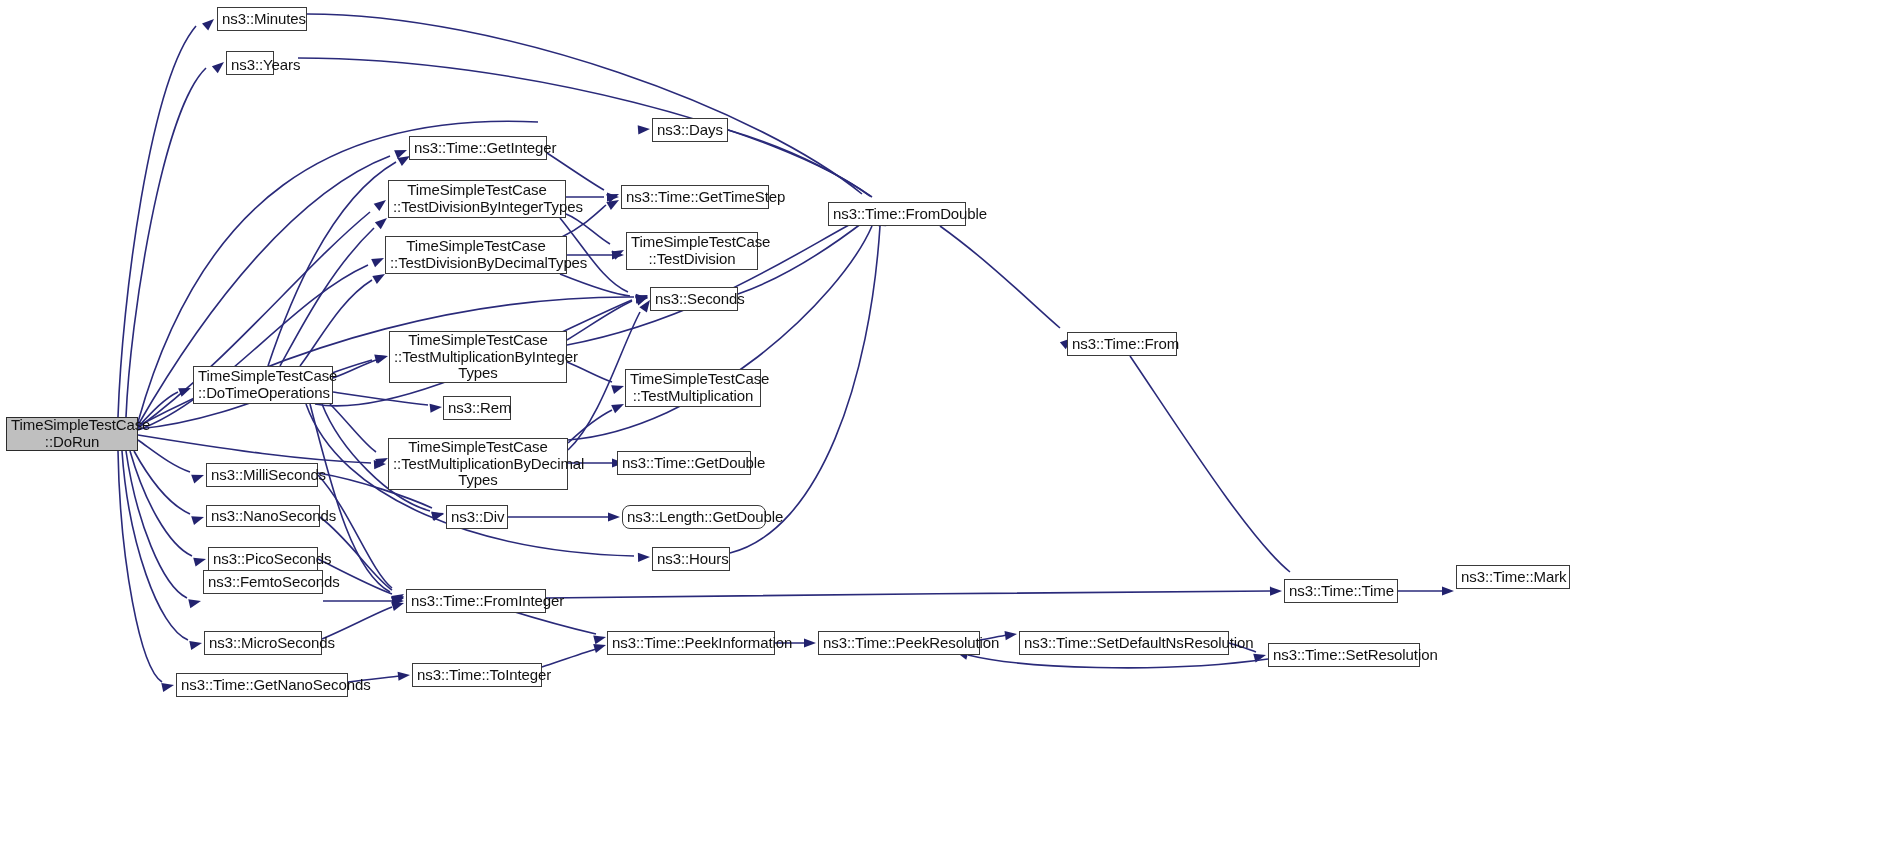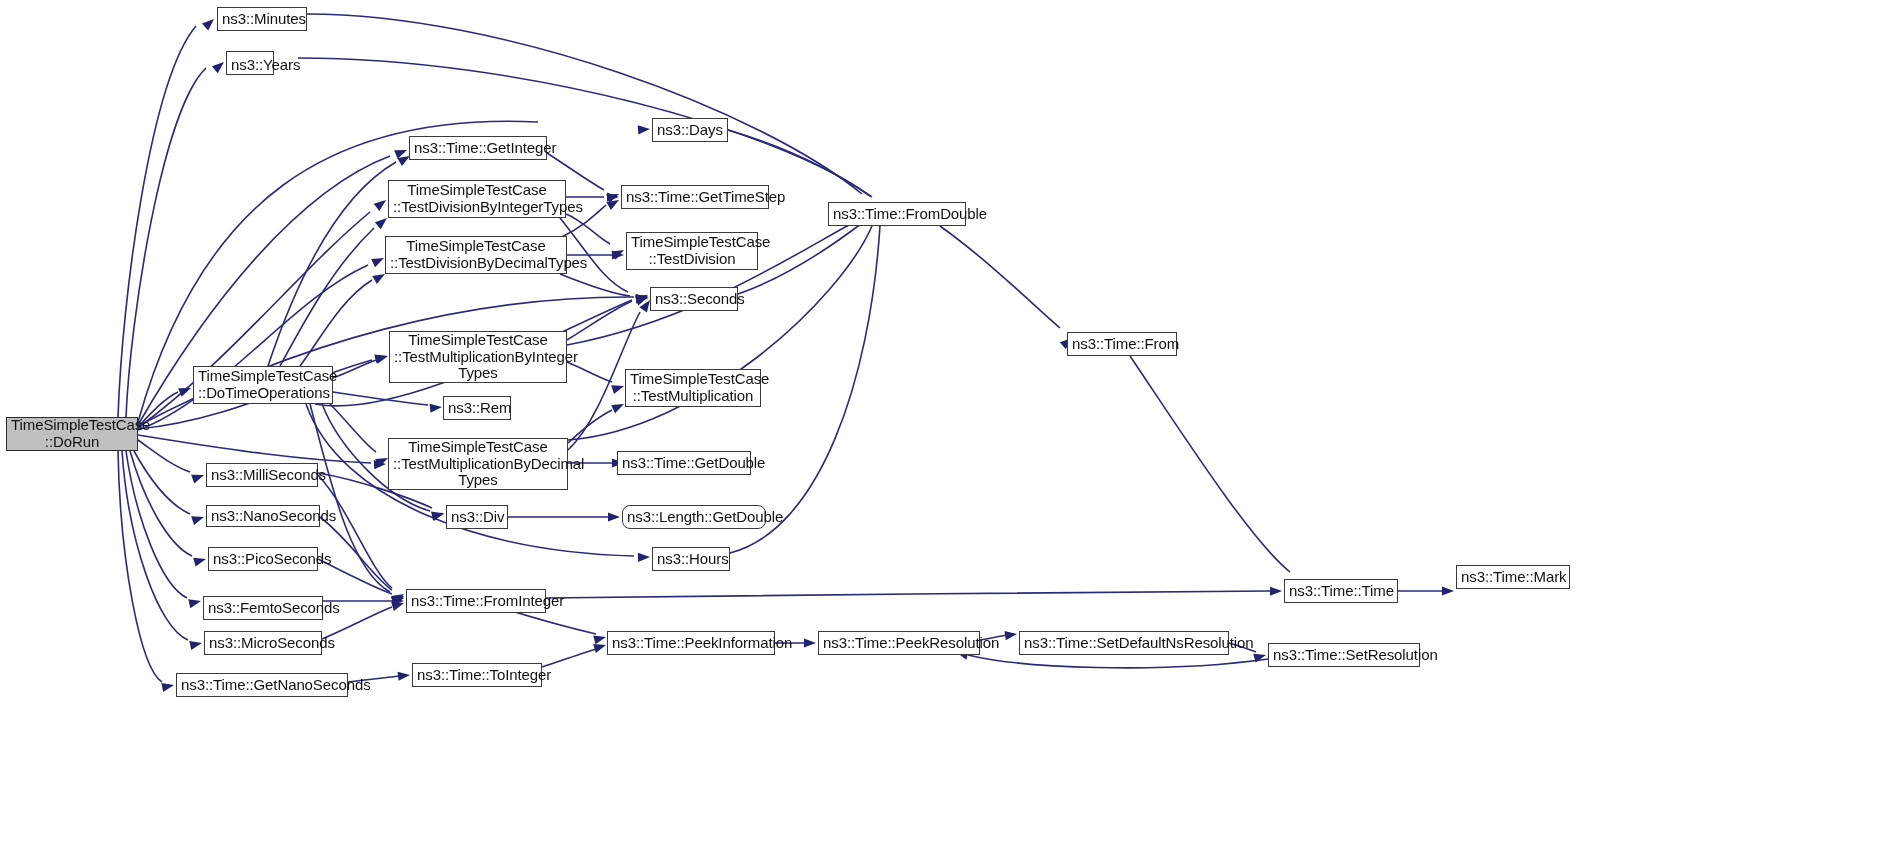--- a/index.html
+++ b/index.html
@@ -219,21 +219,21 @@
 Types</span></div>
     <div class="node" style="left: 617px; top: 451px; width: 134px; height: 24px;"><span class="node-label">ns3::Time::GetDouble</span></div>
     <div class="node" style="left: 206px; top: 463px; width: 112px; height: 24px;"><span class="node-label">ns3::MilliSeconds</span></div>
     <div class="node" style="left: 446px; top: 505px; width: 62px; height: 24px;"><span class="node-label">ns3::Div</span></div>
     <div class="node" style="left: 622px; top: 505px; width: 144px; height: 24px; border-radius: 8px;"><span class="node-label">ns3::Length::GetDouble</span></div>
     <div class="node" style="left: 206px; top: 505px; width: 114px; height: 22px;"><span class="node-label">ns3::NanoSeconds</span></div>
     <div class="node" style="left: 208px; top: 547px; width: 110px; height: 24px;"><span class="node-label">ns3::PicoSeconds</span></div>
     <div class="node" style="left: 652px; top: 547px; width: 78px; height: 24px;"><span class="node-label">ns3::Hours</span></div>
     <div class="node" style="left: 1284px; top: 579px; width: 114px; height: 24px;"><span class="node-label">ns3::Time::Time</span></div>
     <div class="node" style="left: 1456px; top: 565px; width: 114px; height: 24px;"><span class="node-label">ns3::Time::Mark</span></div>
-    <div class="node" style="left: 203px; top: 596px; width: 120px; height: 24px;"><span class="node-label">ns3::FemtoSeconds</span></div>
+    <div class="node" style="left: 203px; top: 570px; width: 120px; height: 24px;"><span class="node-label">ns3::FemtoSeconds</span></div>
     <div class="node" style="left: 406px; top: 589px; width: 140px; height: 24px;"><span class="node-label">ns3::Time::FromInteger</span></div>
     <div class="node" style="left: 204px; top: 631px; width: 118px; height: 24px;"><span class="node-label">ns3::MicroSeconds</span></div>
     <div class="node" style="left: 607px; top: 631px; width: 168px; height: 24px;"><span class="node-label">ns3::Time::PeekInformation</span></div>
     <div class="node" style="left: 818px; top: 631px; width: 162px; height: 24px;"><span class="node-label">ns3::Time::PeekResolution</span></div>
     <div class="node" style="left: 1019px; top: 631px; width: 210px; height: 24px;"><span class="node-label">ns3::Time::SetDefaultNsResolution</span></div>
     <div class="node" style="left: 1268px; top: 643px; width: 152px; height: 24px;"><span class="node-label">ns3::Time::SetResolution</span></div>
     <div class="node" style="left: 176px; top: 673px; width: 172px; height: 24px;"><span class="node-label">ns3::Time::GetNanoSeconds</span></div>
     <div class="node" style="left: 412px; top: 663px; width: 130px; height: 24px;"><span class="node-label">ns3::Time::ToInteger</span></div>
   </div>
 

